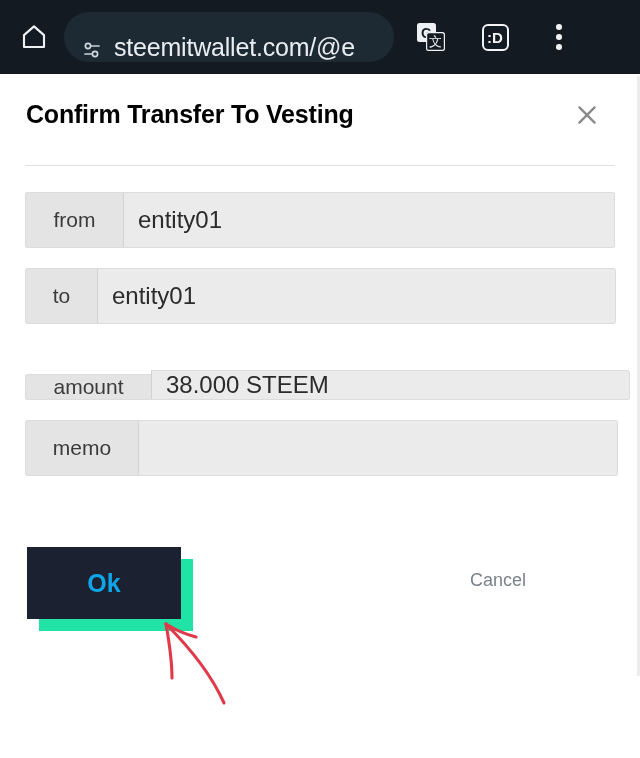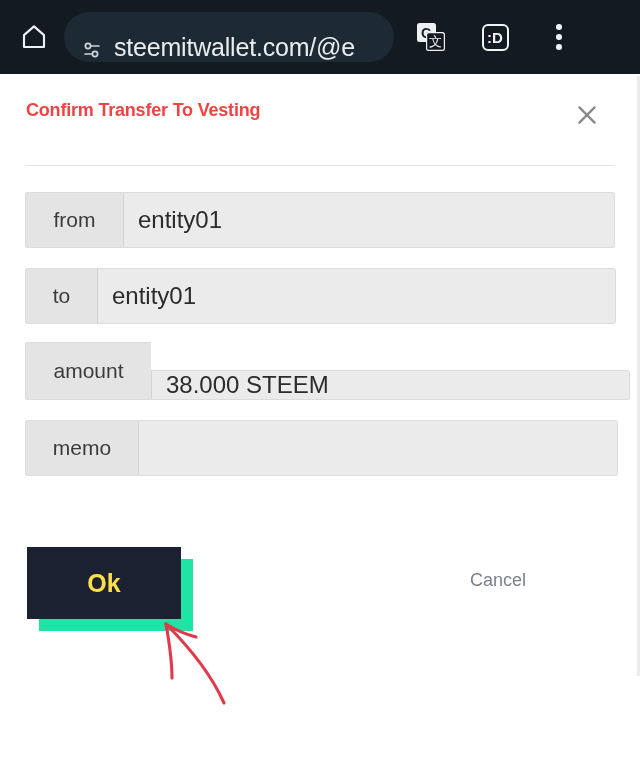--- a/index.html
+++ b/index.html
@@ -92,23 +92,23 @@
     height: 684px;
     background: #ffffff;
   }
   .dialog-header {
     position: relative;
     height: 92px;
   }
   .dialog-title {
     position: absolute;
     left: 26px; top: 26px;
-    font-size: 18px;
+    font-size: 25px;
     font-weight: bold;
-    color: #ef4444;
+    color: #000000;
     letter-spacing: -0.2px;
   }
   .close-x {
     position: absolute;
     right: 36px; top: 24px;
     width: 34px; height: 34px;
     display: flex; align-items: center; justify-content: center;
   }
   .divider {
     position: absolute;
@@ -131,21 +131,21 @@
     box-sizing: border-box;
   }
   .row .label {
     background: #e4e4e4;
     border: 1px solid #dcdcdc;
     border-right: none;
     border-radius: 3px 0 0 3px;
     display: flex;
     align-items: center;
     box-sizing: border-box;
-    padding: 16px 16px;
+    padding: 0 16px;
     color: #3b3b3b;
     font-size: 21px;
     flex: 0 0 auto;
     justify-content: center;
   }
   .row .value {
     background: #ebebeb;
     border: 1px solid #dcdcdc;
     border-left: 1px solid #d2d2d2;
     border-radius: 0 3px 3px 0;
@@ -186,21 +186,21 @@
     width: 154px;
     height: 72px;
     background: #20e3a5;
   }
   .ok-btn {
     position: absolute;
     left: 0; top: 0;
     width: 154px;
     height: 72px;
     background: #1b2130;
-    color: #fde047;
+    color: #0ea5e9;
     font-size: 25px;
     font-weight: bold;
     display: flex;
     align-items: center;
     justify-content: center;
     border: none;
     padding: 0;
     font-family: "Liberation Sans", sans-serif;
     cursor: pointer;
   }

